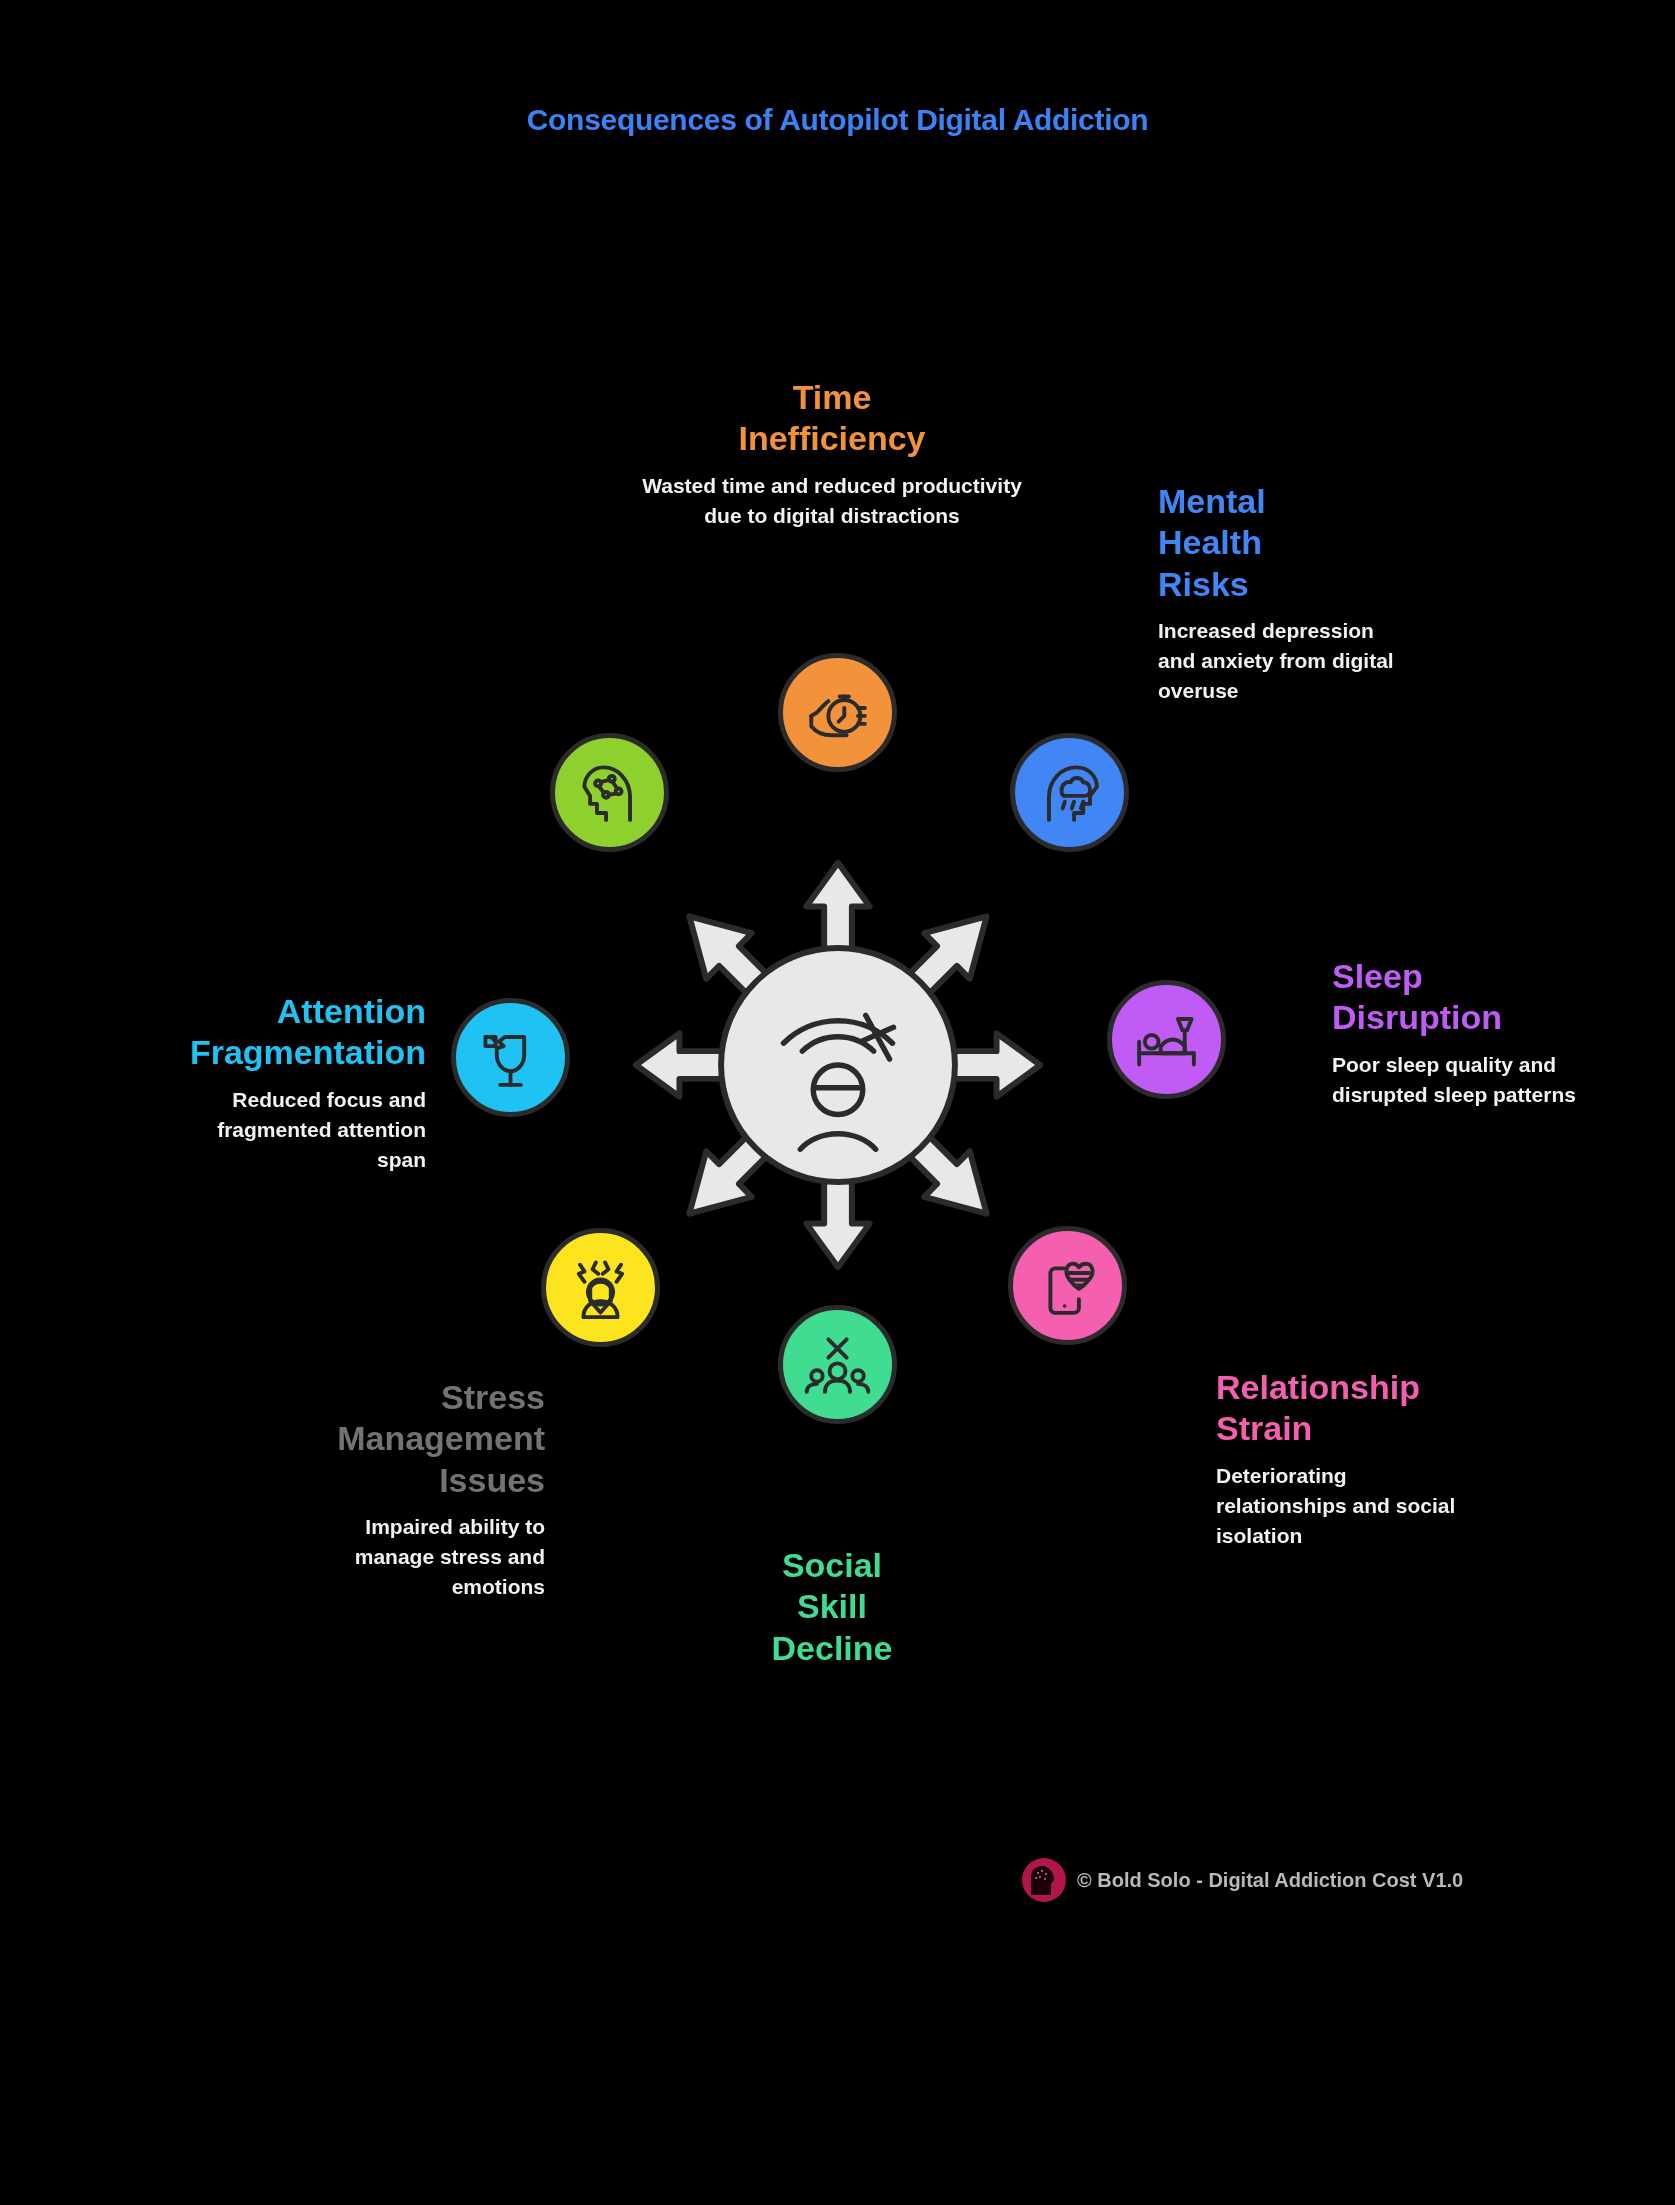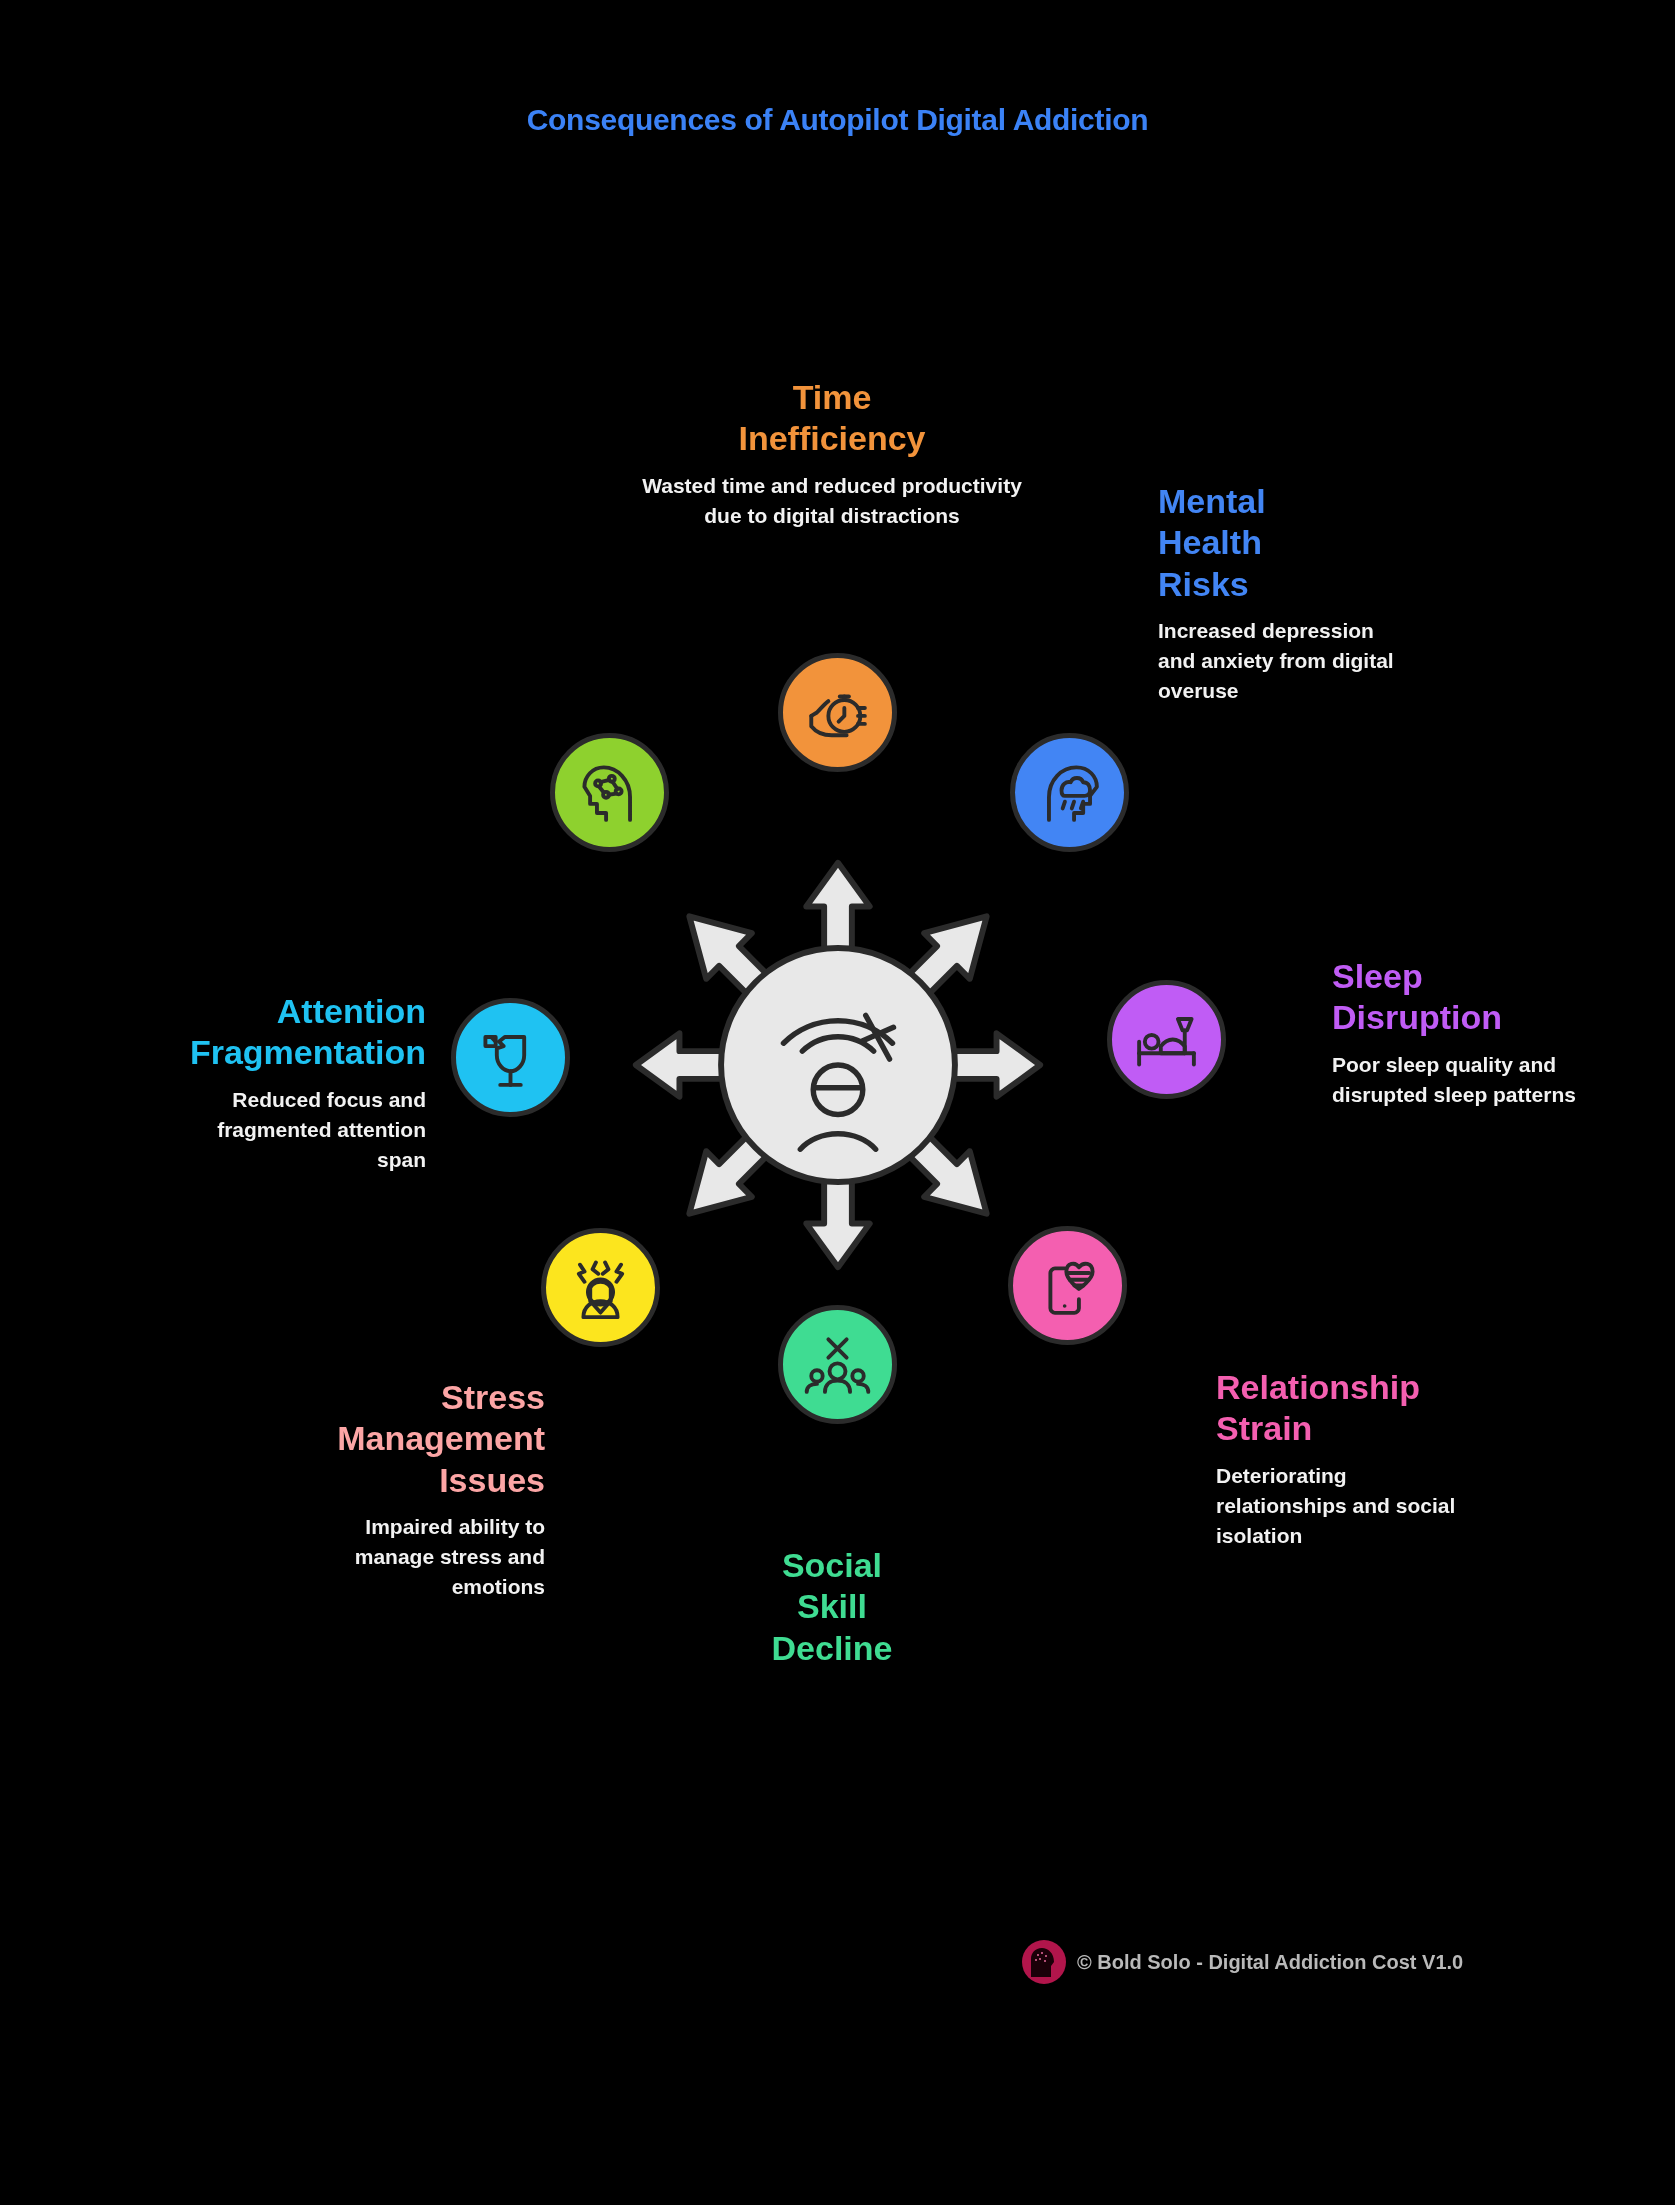--- a/index.html
+++ b/index.html
@@ -43,21 +43,21 @@
   .block .desc {
     color:#F2F2F2; font-size:21px; font-weight:bold; line-height:1.43;
     margin-top:11px;
   }
   .ta-c { text-align:center; }
   .ta-r { text-align:right; }
   .ta-l { text-align:left; }
 
   
   .footer {
-    position:absolute; left:1022px; top:1940px;
+    position:absolute; left:1022px; top:1858px;
     display:flex; align-items:center; gap:11px;
   }
   .footer .logo {
     width:44px; height:44px; border-radius:50%;
     background:#B1154B;
     display:flex; align-items:center; justify-content:center;
     flex:0 0 auto;
   }
   .footer .credit {
     color:#B9B9B9; font-size:20px; font-weight:bold; white-space:nowrap;
@@ -227,21 +227,21 @@
 
   <div class="block ta-c" style="left:634px; top:1539px; width:396px;">
     <div class="head" style="color:#3FDC92;">
       <span>Social</span><br>
       <span>Skill</span><br>
       <span>Decline</span>
     </div>
   </div>
 
   <div class="block ta-r" style="left:297px; top:1371px; width:248px;">
-    <div class="head" style="color:#fca5a5;">
+    <div class="head" style="color:#737373;">
       <span>Stress</span><br>
       <span>Management</span><br>
       <span>Issues</span>
     </div>
     <div class="desc">Impaired ability to manage stress and emotions</div>
   </div>
 
   <div class="block ta-r" style="left:178px; top:985px; width:248px;">
     <div class="head" style="color:#1FC2F2;">
       <span>Attention</span><br>

